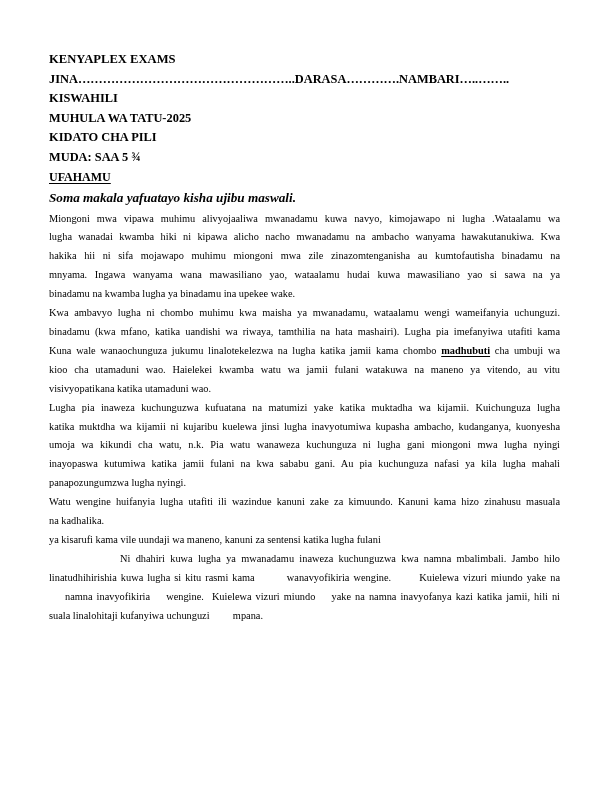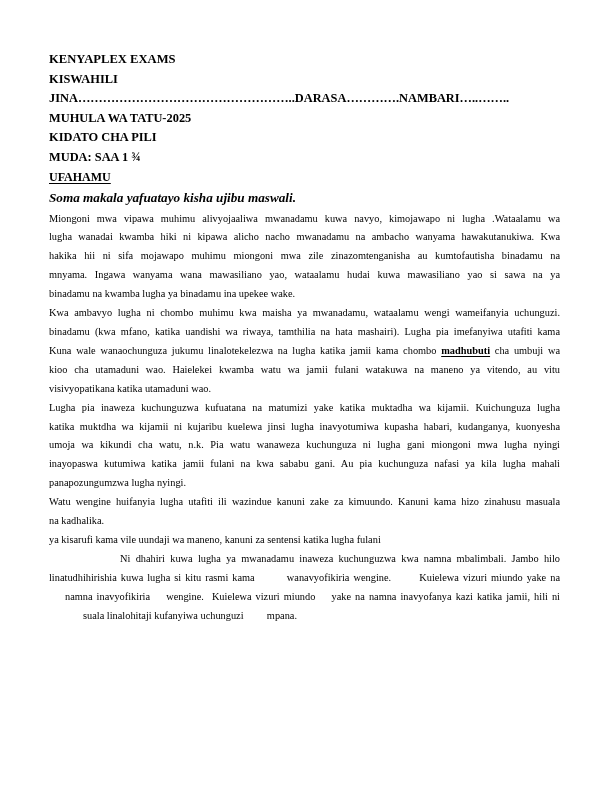--- a/index.html
+++ b/index.html
@@ -16,25 +16,25 @@
     .ln.last { text-align-last: left; }
     .kw { font-weight: bold; text-decoration: underline; text-decoration-thickness: 1.2px; text-underline-offset: 2px; }
     .indent { padding-left: 71px; }
   </style>
 </head>
 <body>
 
 <div class="page">
 
   <div class="hdr first">KENYAPLEX  EXAMS</div>
+  <div class="hdr">JINA……………………………………………..DARASA………….NAMBARI…..……..</div>
   <div class="hdr">KISWAHILI</div>
-  <div class="hdr">JINA……………………………………………..DARASA………….NAMBARI…..……..</div>
   <div class="hdr">MUHULA WA TATU-2025</div>
   <div class="hdr">KIDATO CHA PILI</div>
-  <div class="hdr">MUDA: SAA 1 ¾</div>
+  <div class="hdr">MUDA: SAA 5 ¾</div>
 
   <div class="section">UFAHAMU</div>
   <div class="instr">Soma makala yafuatayo kisha ujibu maswali.</div>
 
   <div class="body">
 
     <div>
       <span class="ln">Miongoni mwa vipawa muhimu alivyojaaliwa mwanadamu kuwa navyo, kimojawapo ni lugha .Wataalamu wa</span>
       <span class="ln">lugha wanadai kwamba hiki ni kipawa alicho nacho mwanadamu na ambacho wanyama hawakutanukiwa. Kwa</span>
       <span class="ln">hakika hii ni sifa mojawapo muhimu miongoni mwa zile zinazomtenganisha au kumtofautisha binadamu na</span>
@@ -45,33 +45,33 @@
     <div>
       <span class="ln">Kwa ambavyo lugha ni chombo muhimu kwa maisha ya mwanadamu, wataalamu wengi wameifanyia uchunguzi.</span>
       <span class="ln">binadamu (kwa mfano, katika uandishi wa riwaya, tamthilia na hata mashairi).  Lugha pia imefanyiwa utafiti kama</span>
       <span class="ln"><span>Kuna wale wanaochunguza jukumu linalotekelezwa na lugha katika jamii kama chombo </span><span class="kw">madhubuti</span><span> cha umbuji wa</span></span>
       <span class="ln">kioo cha utamaduni wao.  Haielekei kwamba watu wa jamii fulani watakuwa na maneno ya vitendo, au vitu</span>
       <span class="ln last">visivyopatikana katika utamaduni wao.</span>
     </div>
 
     <div>
       <span class="ln">Lugha pia inaweza kuchunguzwa kufuatana na matumizi yake katika muktadha wa kijamii.  Kuichunguza lugha</span>
-      <span class="ln">katika muktdha wa kijamii ni kujaribu kuelewa jinsi lugha inavyotumiwa kupasha habari, kudanganya, kuonyesha</span>
+      <span class="ln">katika muktdha wa kijamii ni kujaribu kuelewa jinsi lugha inavyotumiwa kupasha ambacho, kudanganya, kuonyesha</span>
       <span class="ln">umoja wa kikundi cha watu, n.k.  Pia watu wanaweza kuchunguza ni lugha gani miongoni mwa lugha nyingi</span>
       <span class="ln">inayopaswa kutumiwa katika jamii fulani na kwa sababu gani.  Au pia kuchunguza nafasi ya kila lugha mahali</span>
       <span class="ln last">panapozungumzwa lugha nyingi.</span>
     </div>
 
     <div>
       <span class="ln">Watu wengine huifanyia lugha utafiti ili wazindue kanuni zake za kimuundo.  Kanuni kama hizo zinahusu masuala</span>
       <span class="ln last">na kadhalika.</span>
       <span class="ln last">ya kisarufi kama vile uundaji wa maneno, kanuni za sentensi katika lugha fulani</span>
     </div>
 
     <div>
       <span class="ln indent">Ni dhahiri kuwa lugha ya mwanadamu inaweza kuchunguzwa kwa namna mbalimbali.    Jambo hilo</span>
       <span class="ln" style="white-space:pre;">linatudhihirishia kuwa lugha si kitu rasmi kama        wanavyofikiria wengine.       Kuielewa vizuri miundo yake na</span>
       <span class="ln" style="white-space:pre;margin-left:16px;">namna inavyofikiria    wengine.  Kuielewa vizuri miundo    yake na namna inavyofanya kazi katika jamii, hili ni</span>
-      <span class="ln last" style="white-space:pre;margin-left:34px;">suala linalohitaji kufanyiwa uchunguzi         mpana.</span>
+      <span class="ln last" style="white-space:pre;">suala linalohitaji kufanyiwa uchunguzi         mpana.</span>
     </div>
 
   </div>
 </div>
 
 </body></html>

